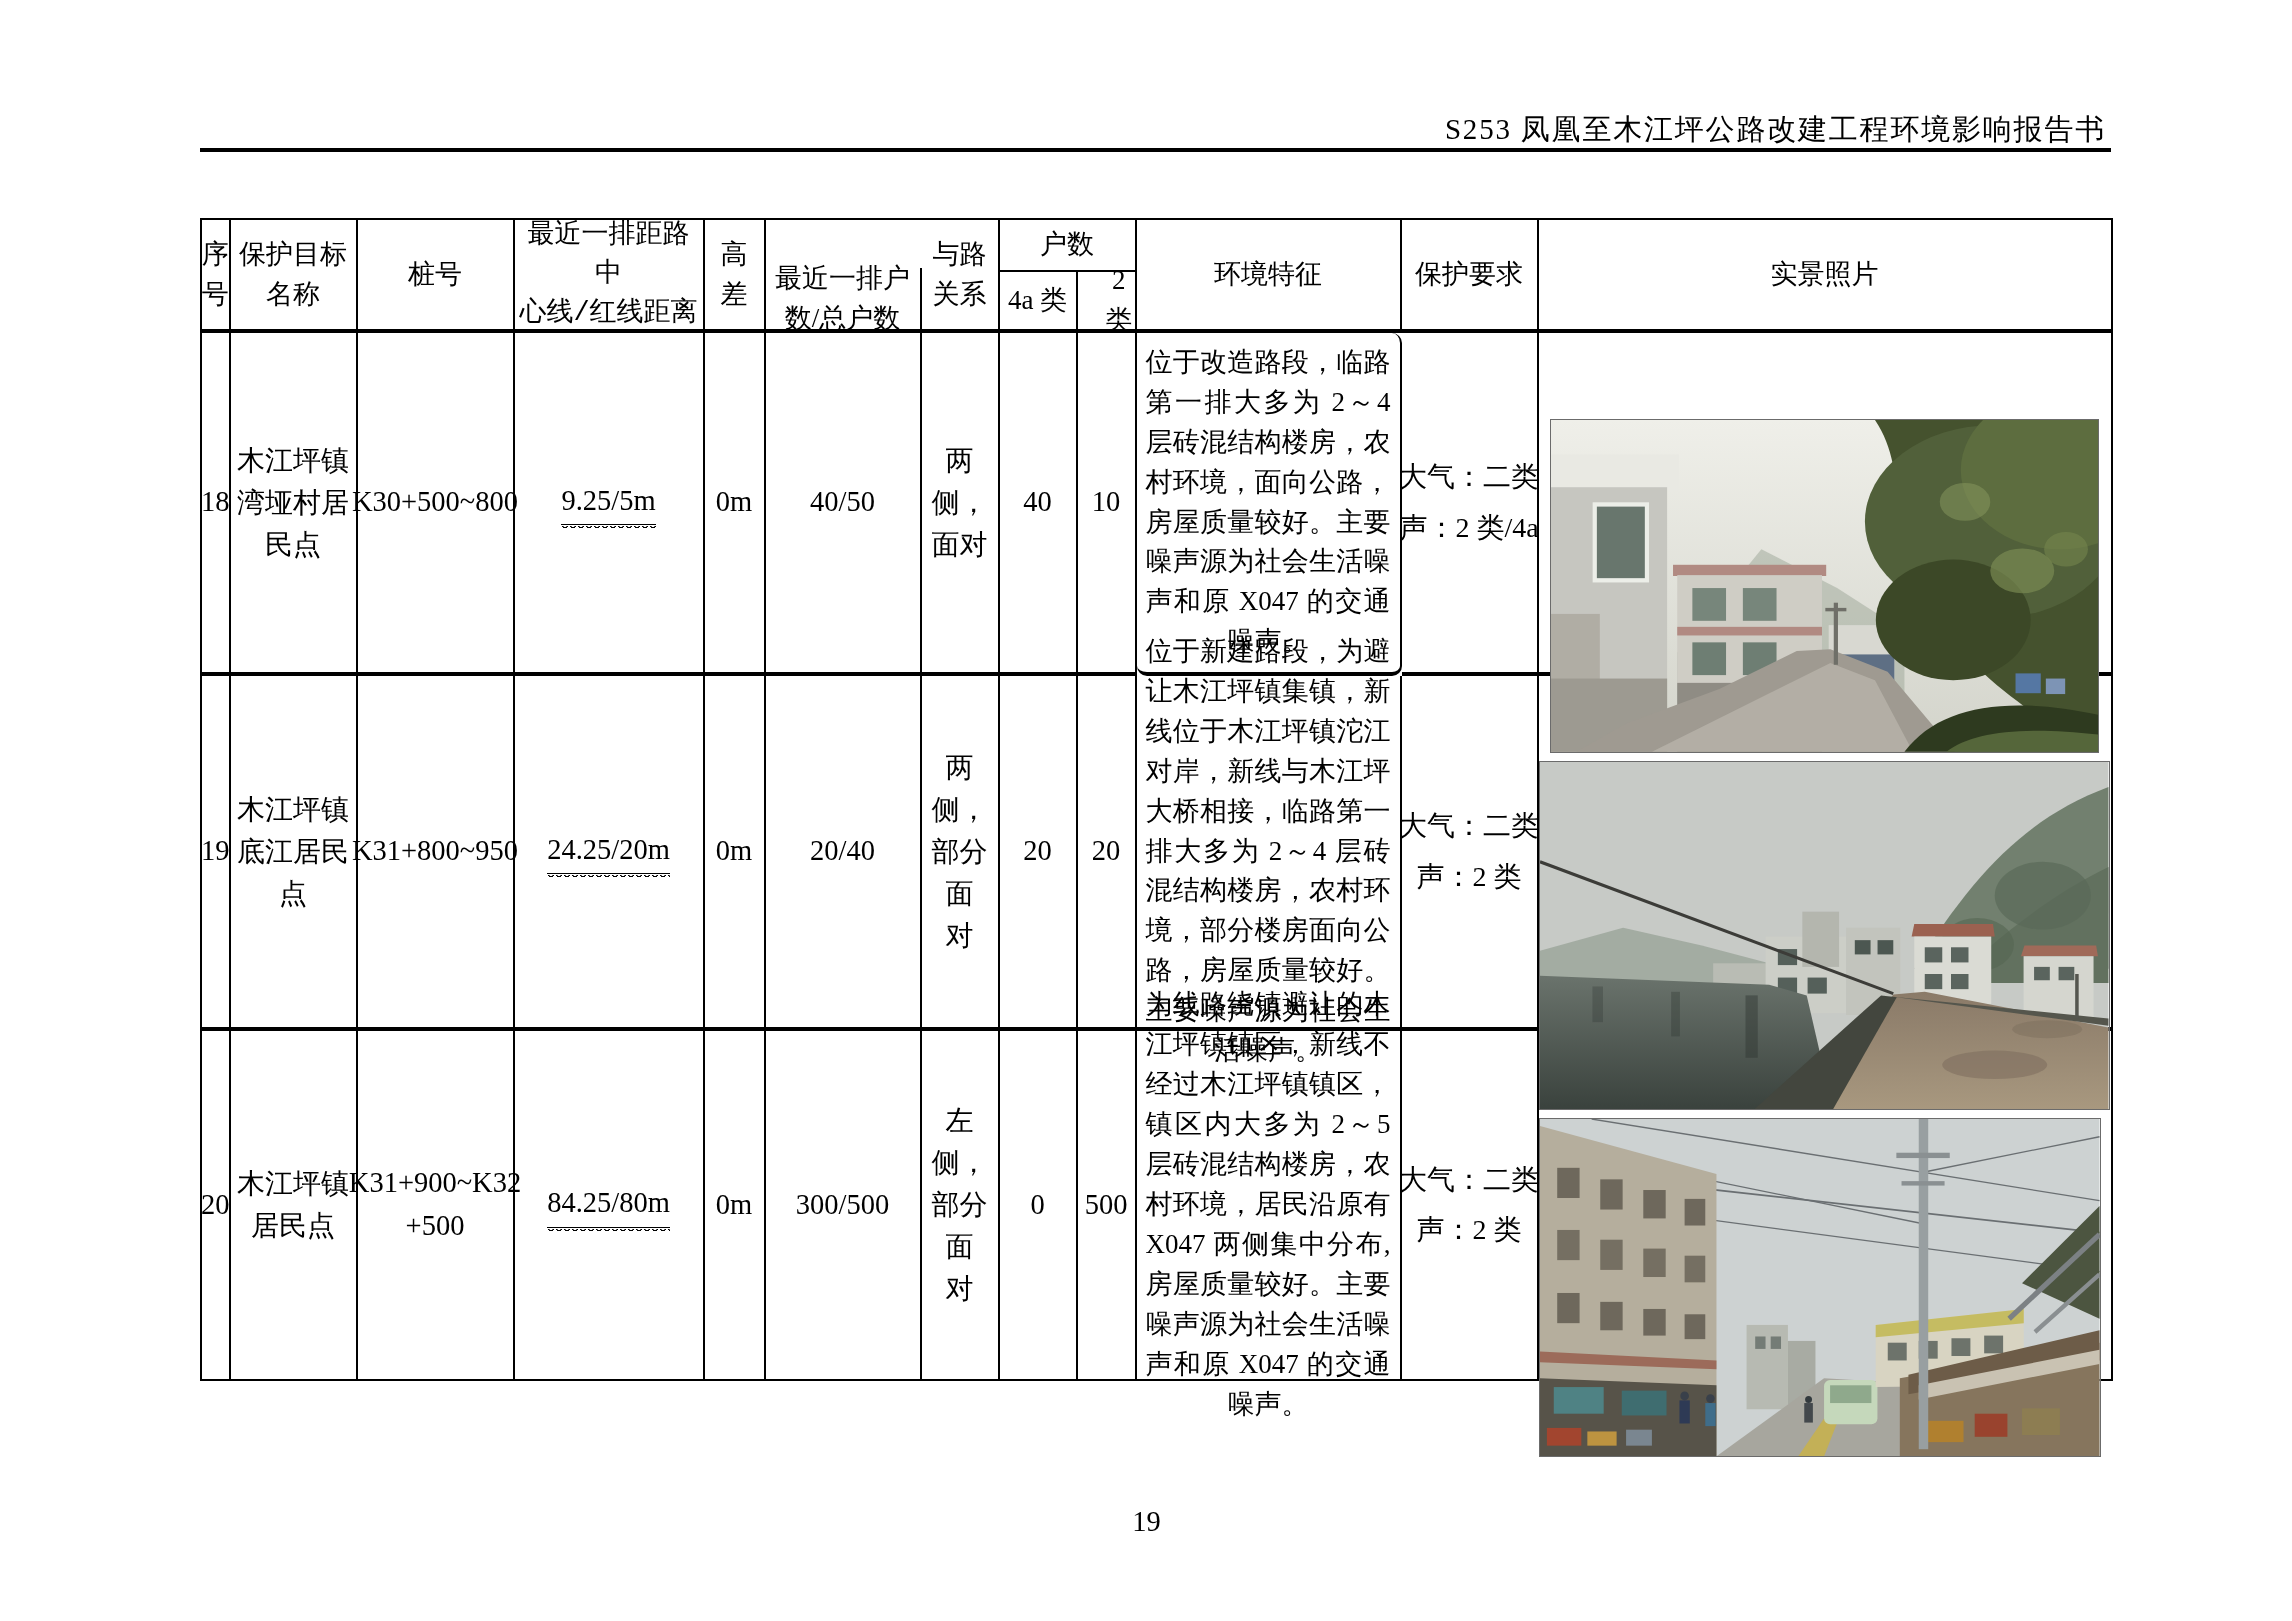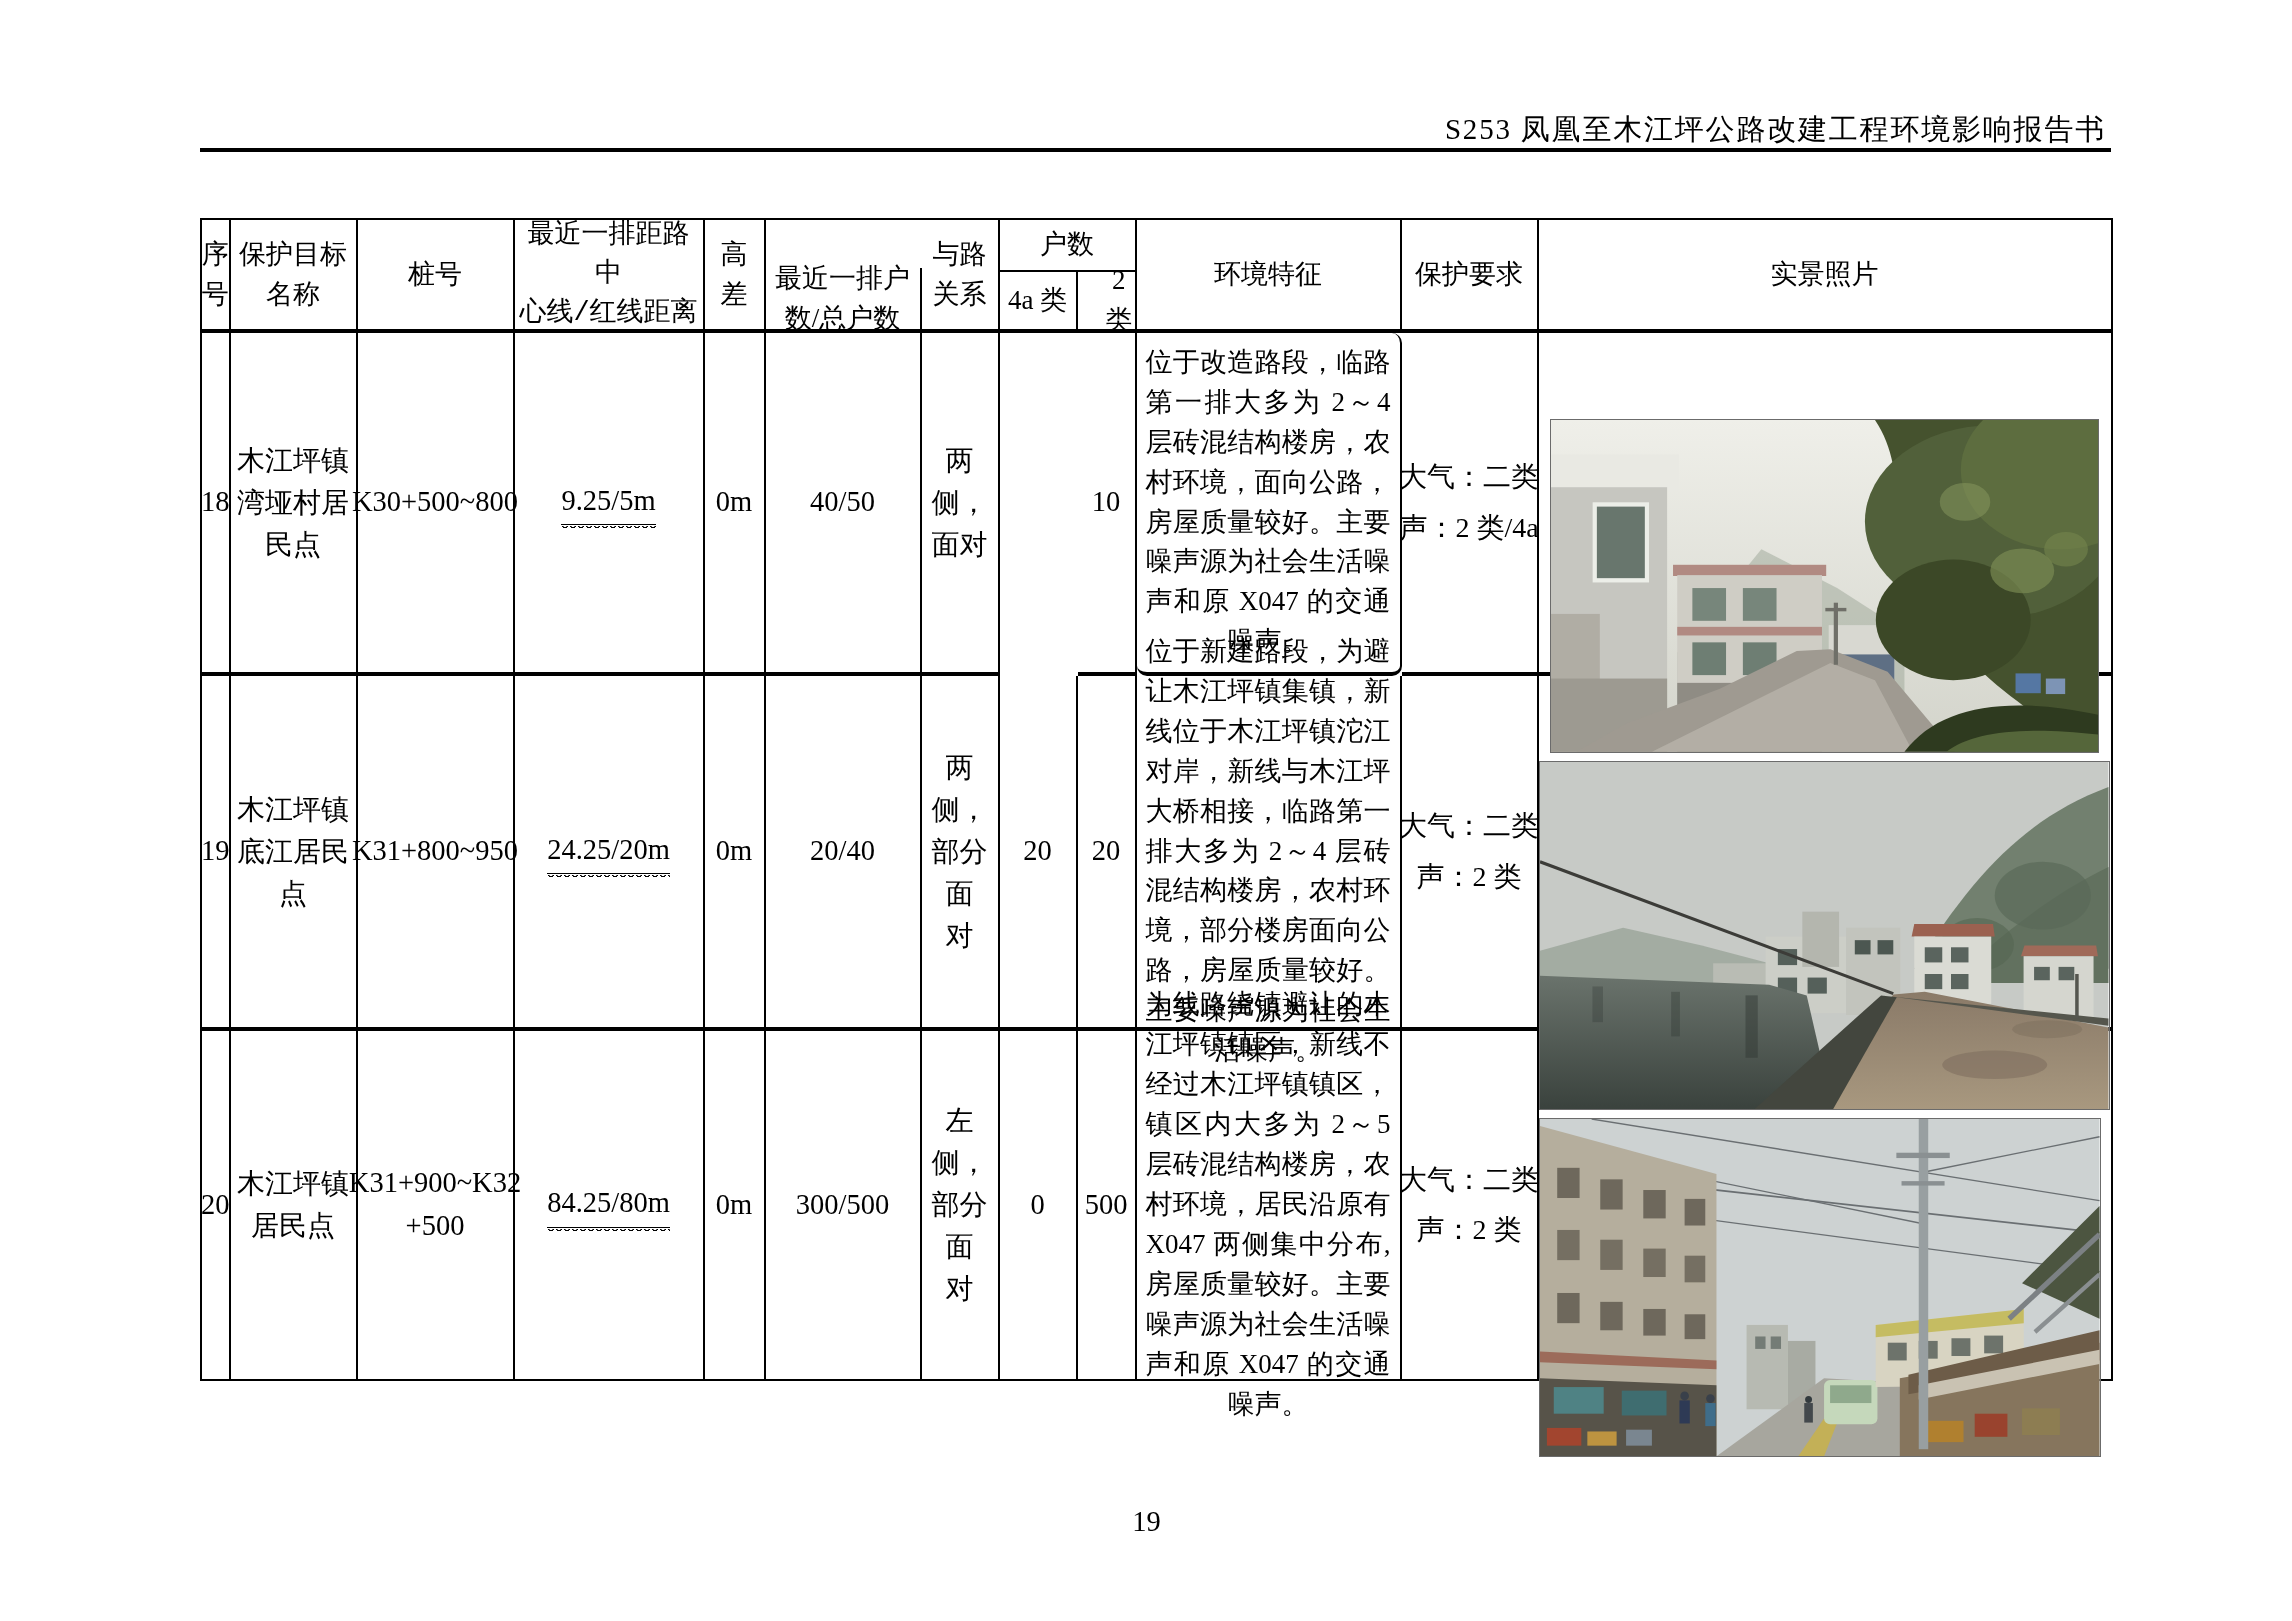--- a/index.html
+++ b/index.html
@@ -91,20 +91,21 @@
     <div class="cell num bb-thick" style="grid-column:1;grid-row:3;">18</div>
     <div class="cell bb-thick" style="grid-column:2;grid-row:3;">木江坪镇
 湾垭村居
 民点</div>
     <div class="cell num bb-thick" style="grid-column:3;grid-row:3;">K30+500~800</div>
     <div class="cell num bb-thick" style="grid-column:4;grid-row:3;"><span class="uw">9.25/5m</span></div>
     <div class="cell num bb-thick" style="grid-column:5;grid-row:3;">0m</div>
     <div class="cell num bb-thick" style="grid-column:6;grid-row:3;">40/50</div>
     <div class="cell bb-thick" style="grid-column:7;grid-row:3;">两侧，
 面对</div>
+    <div class="cell num bb-thick" style="grid-column:8;grid-row:3;">40</div>
     <div class="cell num bb-thick" style="grid-column:9;grid-row:3;">10</div>
     <div class="cell env-cell bb-thick" style="grid-column:10;grid-row:3;border-radius:10px;"><span class="para">位于改造路段，临路第一排大多为 2～4 层砖混结构楼房，农村环境，面向公路，房屋质量较好。主要噪声源为社会生活噪声和原 X047 的交通噪声。</span></div>
     <div class="cell prot-cell bb-thick" style="grid-column:11;grid-row:3;">大气：二类
 声：2 类/4a</div>
     <div class="cell bb-thick br-none" style="grid-column:12;grid-row:3;padding:0;">
       <div class="photo-wrap">
         
         <svg viewBox="0 0 650 385" preserveAspectRatio="none">
           <defs>
             <linearGradient id="p1sky" x1="0" y1="0" x2="0" y2="1">

